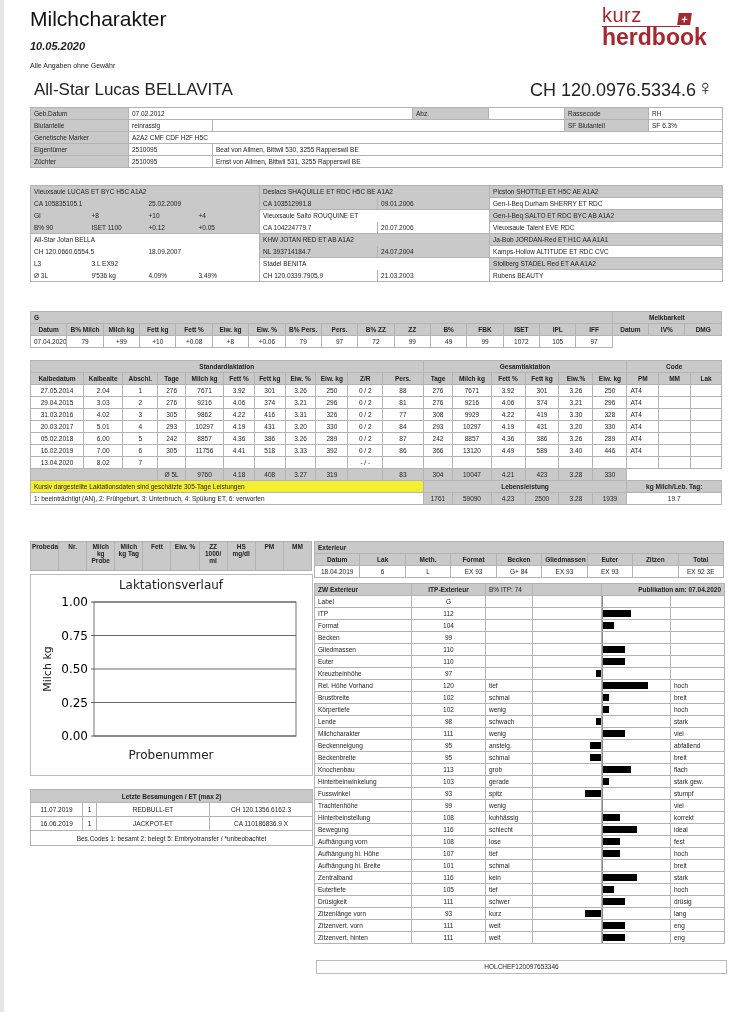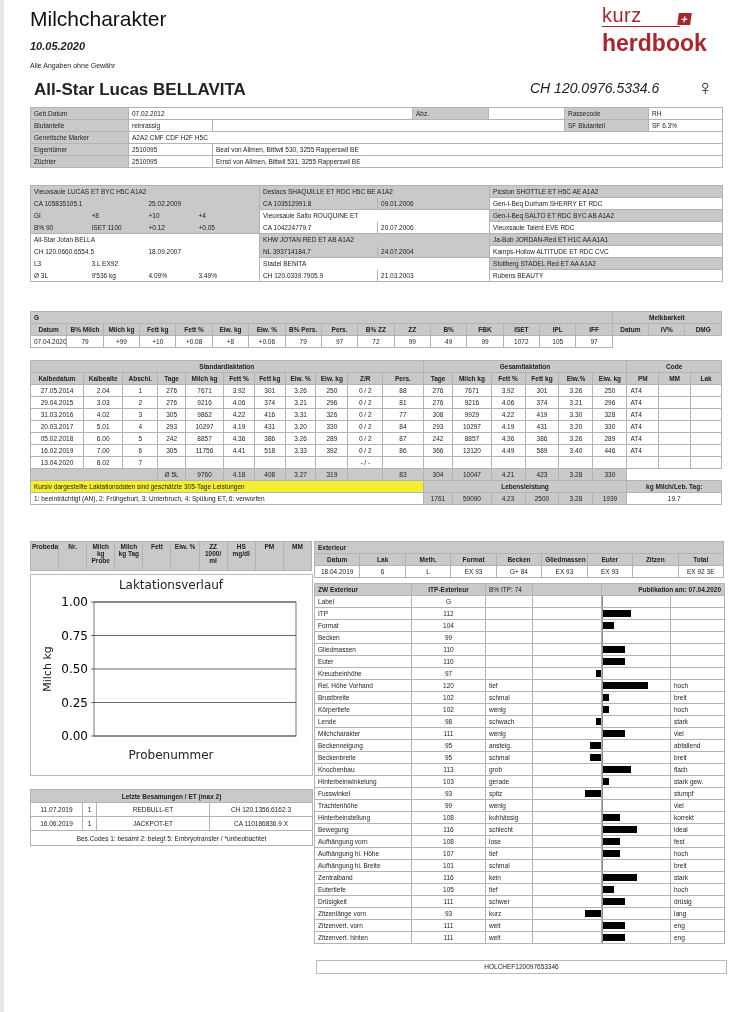--- a/index.html
+++ b/index.html
@@ -5,25 +5,25 @@
   html,body{margin:0;padding:0;}
   body{width:746px;height:1012px;background:#fff;position:relative;overflow:hidden;
        font-family:"Liberation Sans",sans-serif;color:#222;}
   .edge{position:absolute;left:0;top:0;width:4px;height:1012px;background:#e6e6e6;}
   .title{position:absolute;left:30px;top:7px;font-size:21px;color:#111;}
   .date{position:absolute;left:30px;top:40px;font-size:11px;font-weight:bold;font-style:italic;}
   .disclaimer{position:absolute;left:30px;top:62px;font-size:7px;}
   .logo{position:absolute;left:602px;top:5px;color:#a8262d;}
   .logo .swiss{font-size:20px;line-height:20px;letter-spacing:0.5px;font-weight:normal;}
   .logo .uline{position:absolute;left:0;top:21px;width:78px;height:1px;background:#a8262d;}
-  .logo .herd{font-size:23px;font-weight:bold;line-height:24px;margin-top:6px;}
+  .logo .herd{font-size:23px;font-weight:bold;line-height:24px;margin-top:0;}
   .logo .flag{position:absolute;left:76px;top:8px;width:13px;height:12px;background:#a8262d;
               transform:skewX(-8deg);color:#fff;font-size:11px;line-height:12px;text-align:center;font-weight:bold;}
-  .animal-name{position:absolute;left:34px;top:80px;font-size:17px;font-weight:bold;}
-  .animal-id{position:absolute;left:530px;top:80px;font-size:14px;font-style:italic;}
+  .animal-name{position:absolute;left:34px;top:80px;font-size:17px;font-weight:normal;}
+  .animal-id{position:absolute;left:530px;top:80px;font-size:18px;}
   .female{position:absolute;left:697px;top:75px;font-size:22px;}
   table{border-collapse:collapse;position:absolute;table-layout:fixed;}
   td,th{font-size:6.5px;padding:0 3px;border:1px solid #b3b3b3;white-space:nowrap;overflow:hidden;height:11px;}
   .g{background:#c9c9c9;}
   th{background:#c9c9c9;font-weight:bold;text-align:center;}
   .c{text-align:center;}
   .yellow{background:#f5ef34;}
   .chart-box{position:absolute;left:30px;top:574px;width:281px;height:200px;border:1px solid #bbb;background:#fff;}
   .bar-cell{position:relative;padding:0;}
   .bar{position:absolute;top:2px;height:7px;background:#000;}

